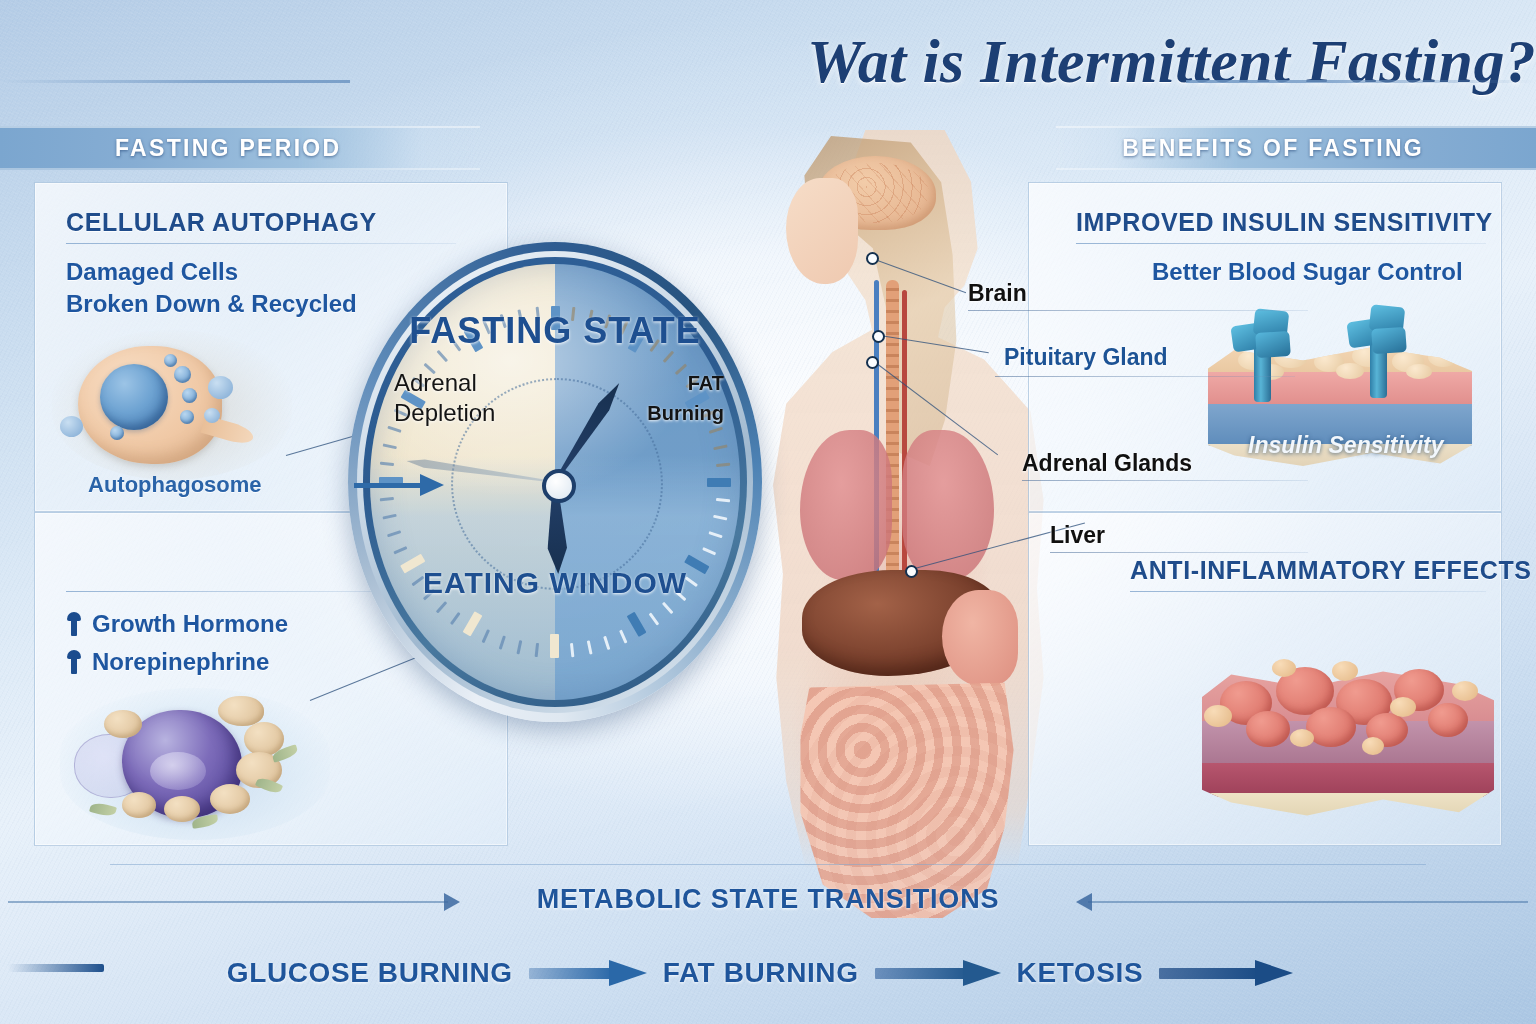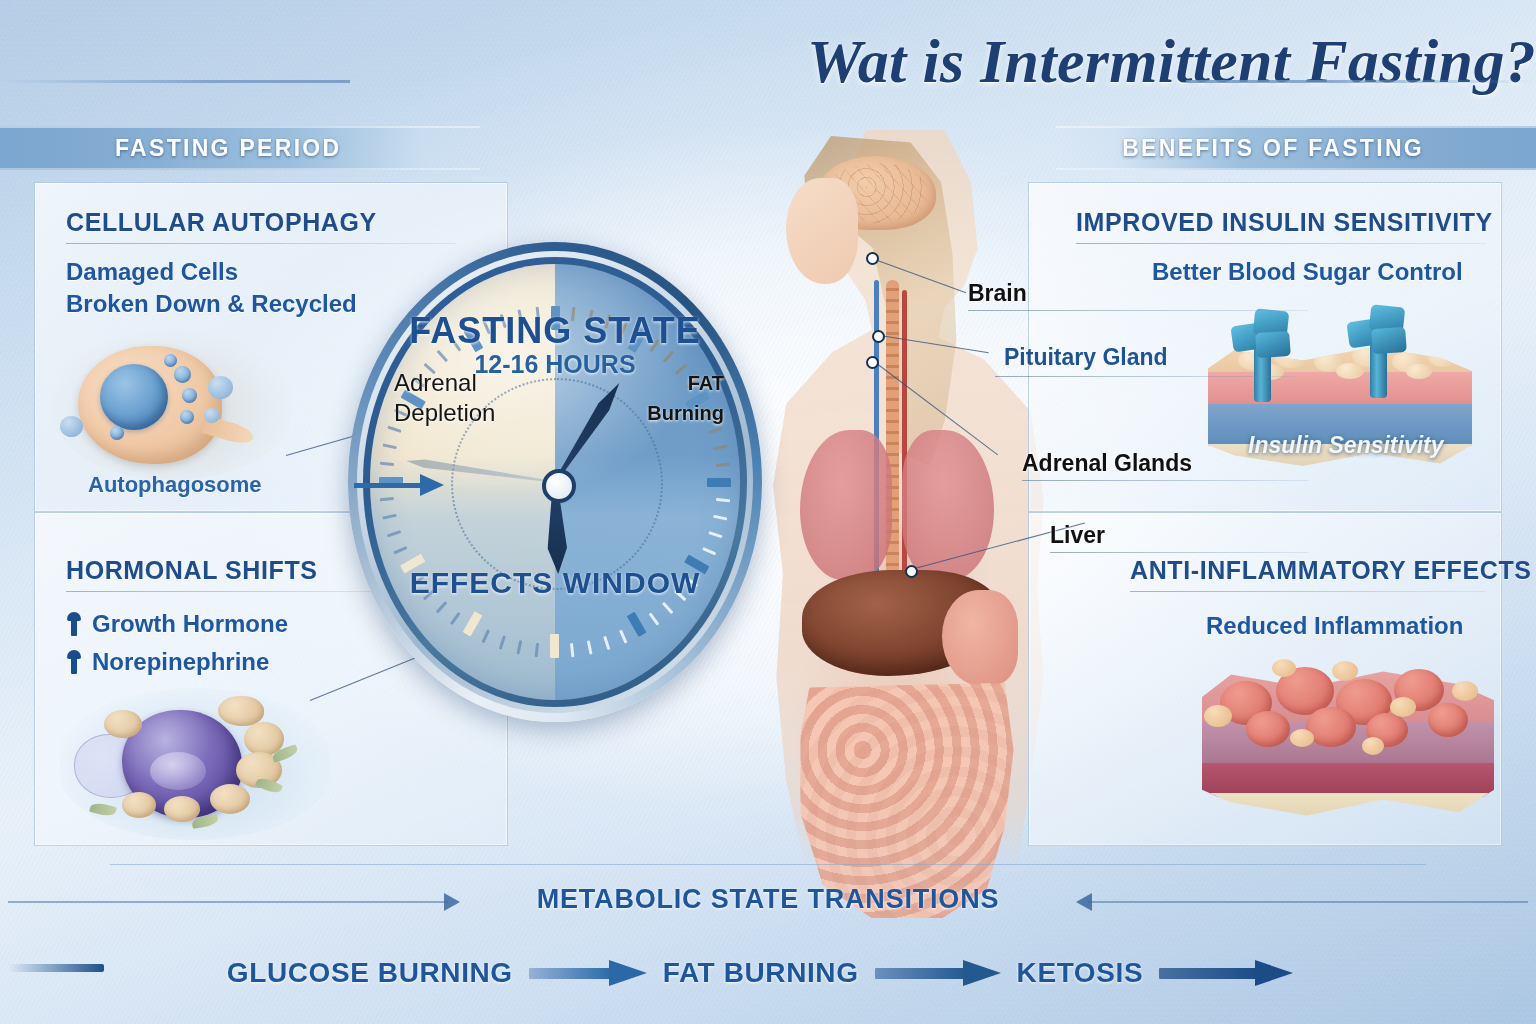--- a/index.html
+++ b/index.html
@@ -296,21 +296,20 @@
     <div class="ves" style="left:112px;top:24px;width:13px;height:13px;"></div>
     <div class="ves" style="left:58px;top:96px;width:14px;height:14px;"></div>
     <div class="tail"></div>
     <div class="lyso" style="left:8px;top:86px;width:23px;height:21px;"></div>
     <div class="lyso" style="left:156px;top:46px;width:25px;height:23px;"></div>
     <div class="lyso" style="left:152px;top:78px;width:16px;height:15px;"></div>
   </div>
 
   <div class="cap" style="left:88px;top:472px;">Autophagosome</div>
 
-  <div class="sect-title" style="left:66px;top:556px;">HORMONAL SHIFTS</div>
   <div class="sect-rule" style="left:66px;top:591px;width:330px;"></div>
 
   <div class="hrow" style="left:66px;top:610px;">
     <span class="uparrow"></span>
     <span class="lbl">Growth Hormone</span>
   </div>
   <div class="hrow" style="left:66px;top:648px;">
     <span class="uparrow"></span>
     <span class="lbl">Norepinephrine</span>
   </div>
@@ -362,21 +361,20 @@
       <div class="stem"></div>
         <div class="bA"></div>
         <div class="bB"></div>
         <div class="bC"></div>
     </div>
     <div class="slab-label" style="left:66px;top:142px;">Insulin Sensitivity</div>
   </div>
 
   <div class="sect-title" style="left:1130px;top:556px;">ANTI-INFLAMMATORY EFFECTS</div>
   <div class="sect-rule" style="left:1130px;top:591px;width:356px;"></div>
-  <div class="sub" style="left:1206px;top:610px;">Reduced Inflammation</div>
 
   <div class="art" id="art-inflam">
     <div class="slab">
       <div class="lay m1"></div>
       <div class="lay m2"></div>
       <div class="lay m3"></div>
       <div class="lay m4"></div>
     </div>
     <div class="cellb" style="left:36px;top:36px;width:52px;height:44px;"></div>
     <div class="cellb" style="left:92px;top:22px;width:58px;height:48px;"></div>
@@ -633,30 +631,29 @@
       <div style="width:100%;height:100%;background:linear-gradient(90deg,#24406a,#17304f);
                   clip-path:polygon(0% 40%,72% 6%,100% 50%,72% 94%,0% 60%);"></div>
     </div>
     <div class="hand" id="hand-sec" style="transform:rotate(188deg);width:150px;height:12px;margin-top:-6px;opacity:.5;">
       <div style="width:100%;height:100%;background:linear-gradient(90deg,#9fb3c6,#6c839b);
                   clip-path:polygon(0% 44%,88% 16%,100% 50%,88% 84%,0% 56%);"></div>
     </div>
     <div class="hub"></div>
 
     <div class="ctext" id="c-fast">FASTING STATE</div>
-    <div class="ctext" id="c-hours">12-16 HOURS</div>
     <div class="ctext" id="c-gly">
       <span>Adrenal</span><br>
       <span>Depletion</span>
     </div>
     <div class="ctext" id="c-fat">
       <span>FAT</span><br>
       <span>Burning</span>
     </div>
-    <div class="ctext" id="c-eat">EFFECTS WINDOW</div>
+    <div class="ctext" id="c-eat">EATING WINDOW</div>
 
     <div class="bigarrow">
       <div class="sh"></div>
         <div class="hd"></div>
     </div>
   </div>
 
   <div id="bottom">
     <div class="hr-bot" style="top:4px;"></div>
     <div id="mst">METABOLIC STATE TRANSITIONS</div>

